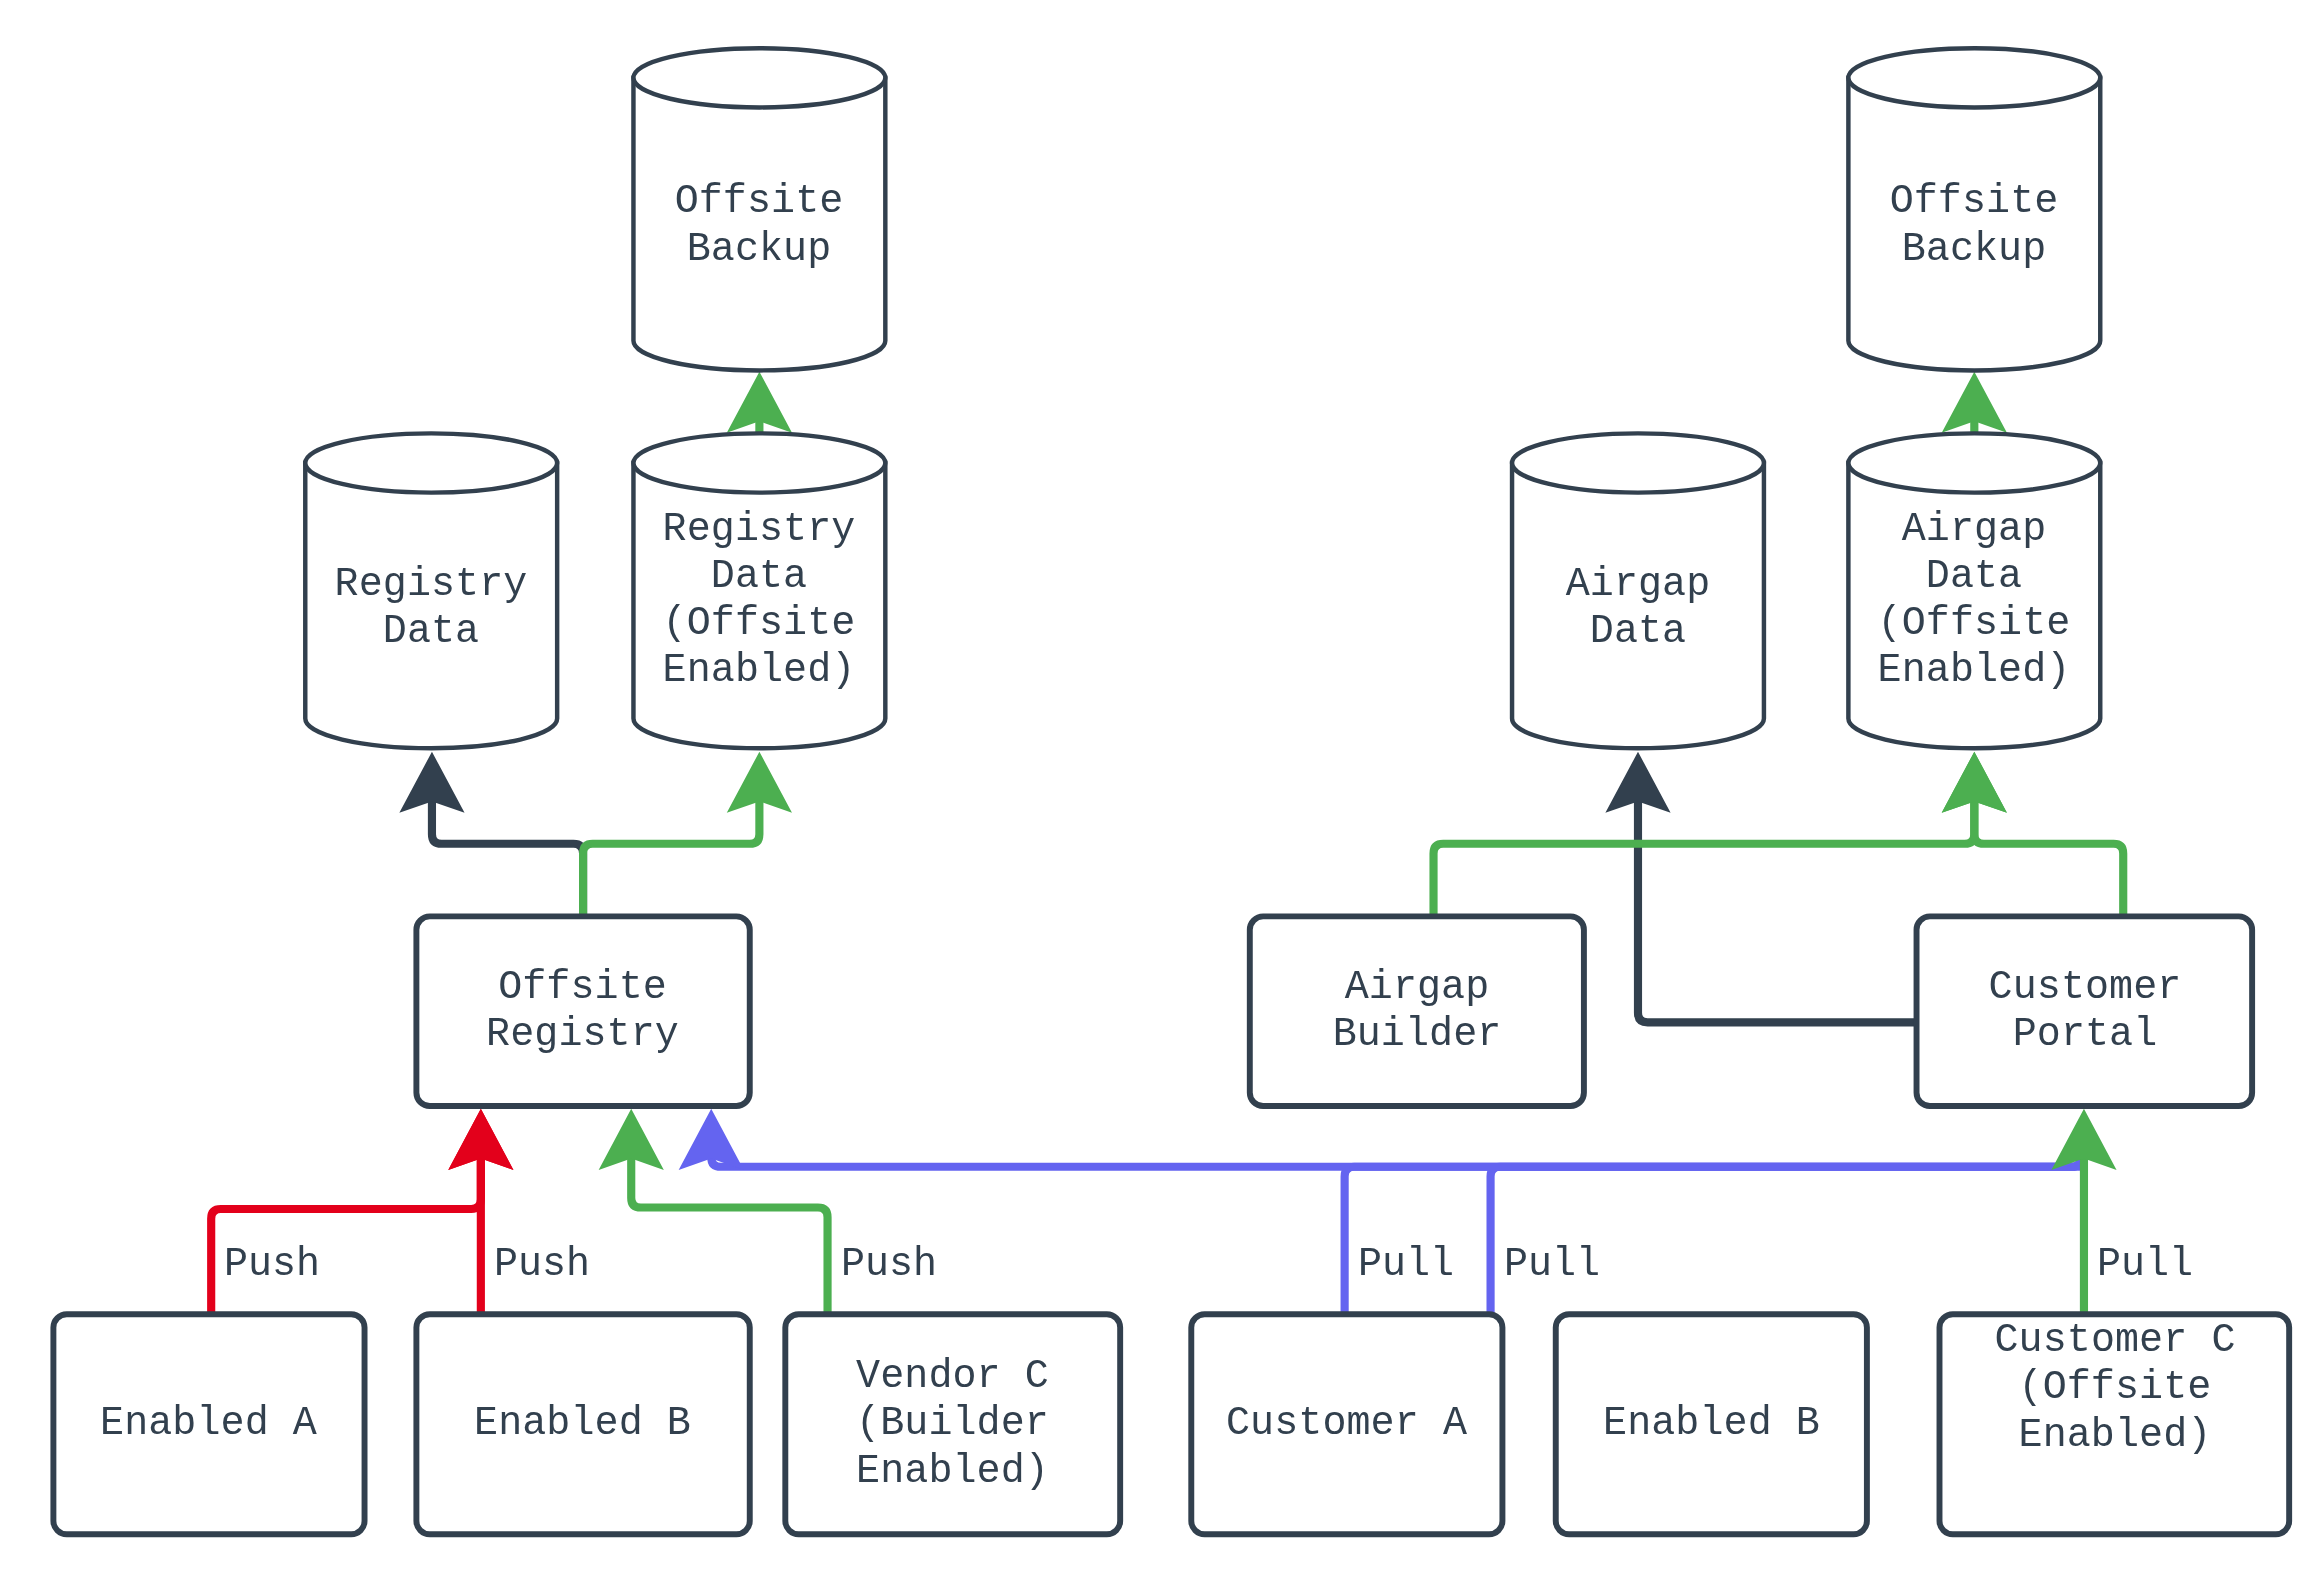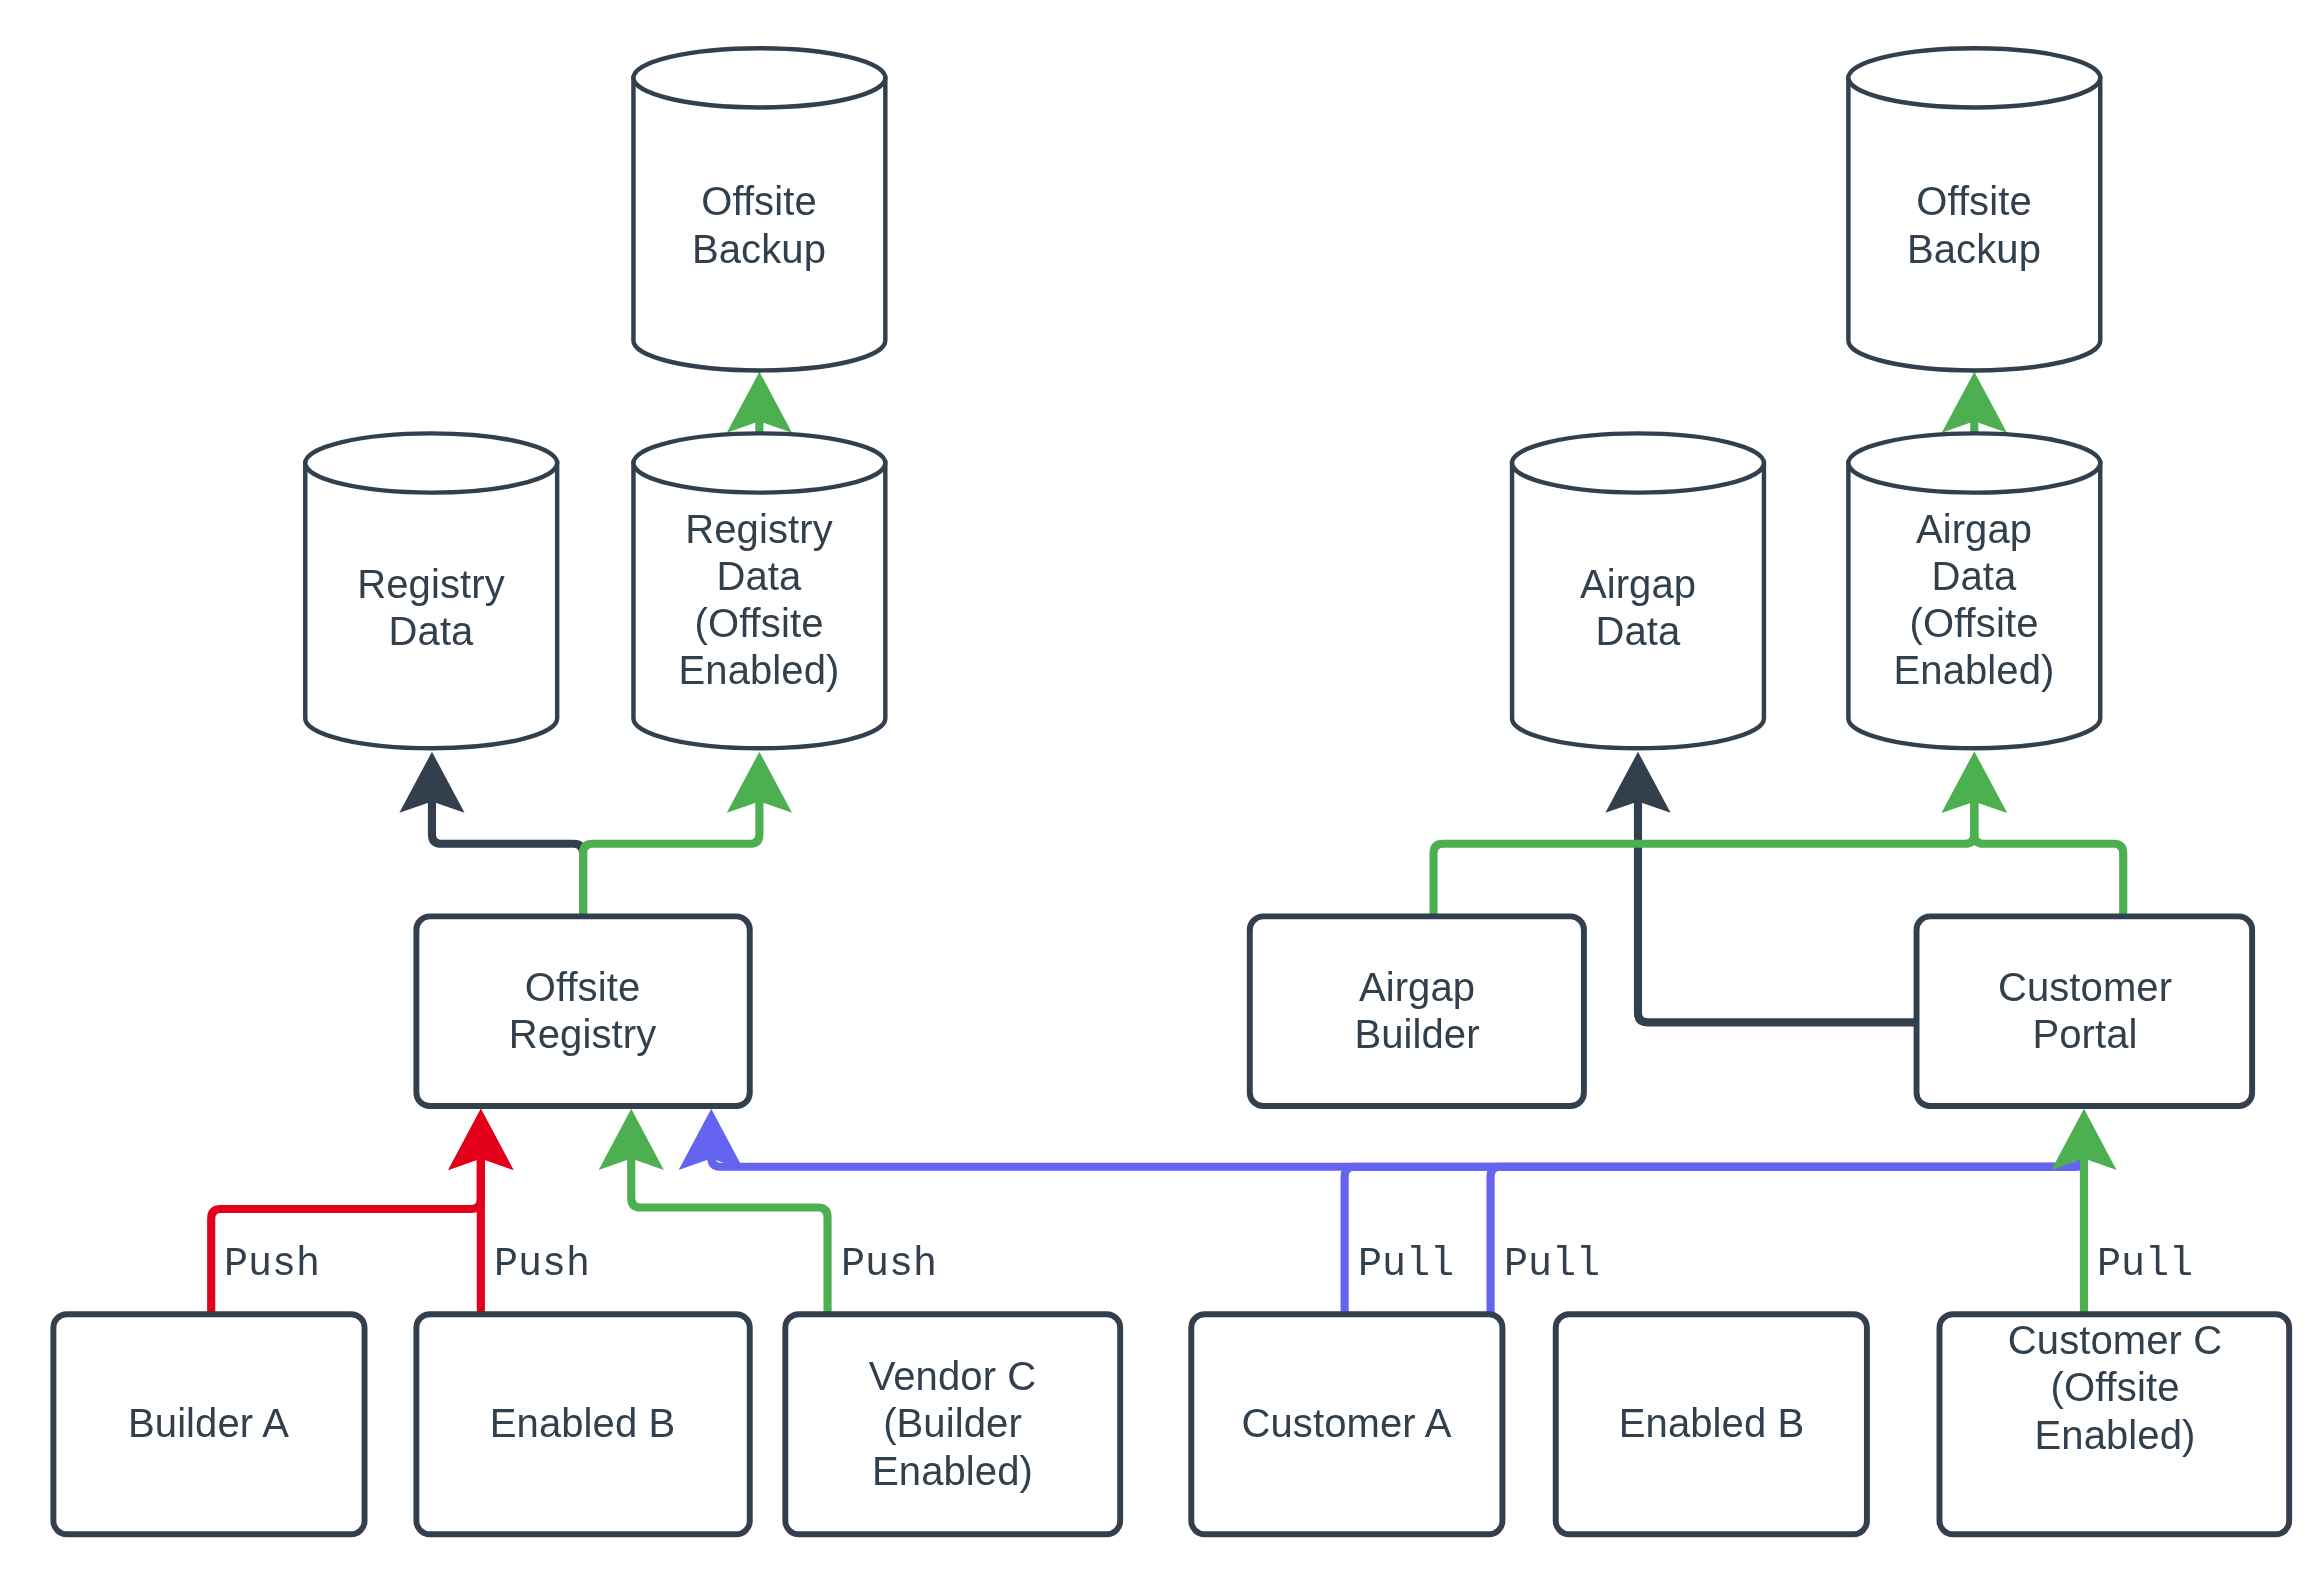--- a/index.html
+++ b/index.html
@@ -1,21 +1,21 @@
 <!DOCTYPE html>
 <html style="font-size:12px"><head>
 <meta charset="utf-8">
 <style>
   html,body{margin:0;padding:0;background:#ffffff;}
   body{width:2307px;height:1592px;overflow:hidden;font-family:"Liberation Sans",sans-serif;}
   #stage{position:relative;width:2307px;height:1592px;background:#fff;}
   svg.layer{position:absolute;left:0;top:0;width:2307px;height:1592px;}
   .node-text{
     position:absolute;display:flex;align-items:center;justify-content:center;
-    text-align:center;color:#32404e;font-family:Liberation Sans, sans-serif;
+    text-align:center;color:#32404e;font-family:Liberation Mono, monospace;
     font-size:40px;line-height:1.18;letter-spacing:0.1px;white-space:pre-line;
     pointer-events:none;
   }
   .edge-label{
     position:absolute;color:#32404e;font-family:Liberation Mono, monospace;
     font-size:40px;line-height:1;white-space:nowrap;
   }
 </style>
 </head>
 <body>
@@ -146,21 +146,21 @@
 
   <div class="node-text" style="left:416px;top:916px;width:333px;height:190px;">Offsite
 Registry</div>
 
   <div class="node-text" style="left:1250px;top:916px;width:334px;height:190px;">Airgap
 Builder</div>
 
   <div class="node-text" style="left:1917px;top:916px;width:336px;height:190px;">Customer
 Portal</div>
 
-  <div class="node-text" style="left:53px;top:1314px;width:311px;height:220px;">Builder A</div>
+  <div class="node-text" style="left:53px;top:1314px;width:311px;height:220px;">Enabled A</div>
 
   <div class="node-text" style="left:416px;top:1314px;width:333px;height:220px;">Enabled B</div>
 
   <div class="node-text" style="left:785px;top:1314px;width:335px;height:220px;">Vendor C
 (Builder
 Enabled)</div>
 
   <div class="node-text" style="left:1191px;top:1314px;width:311px;height:220px;">Customer A</div>
 
   <div class="node-text" style="left:1556px;top:1314px;width:311px;height:220px;">Enabled B</div>

